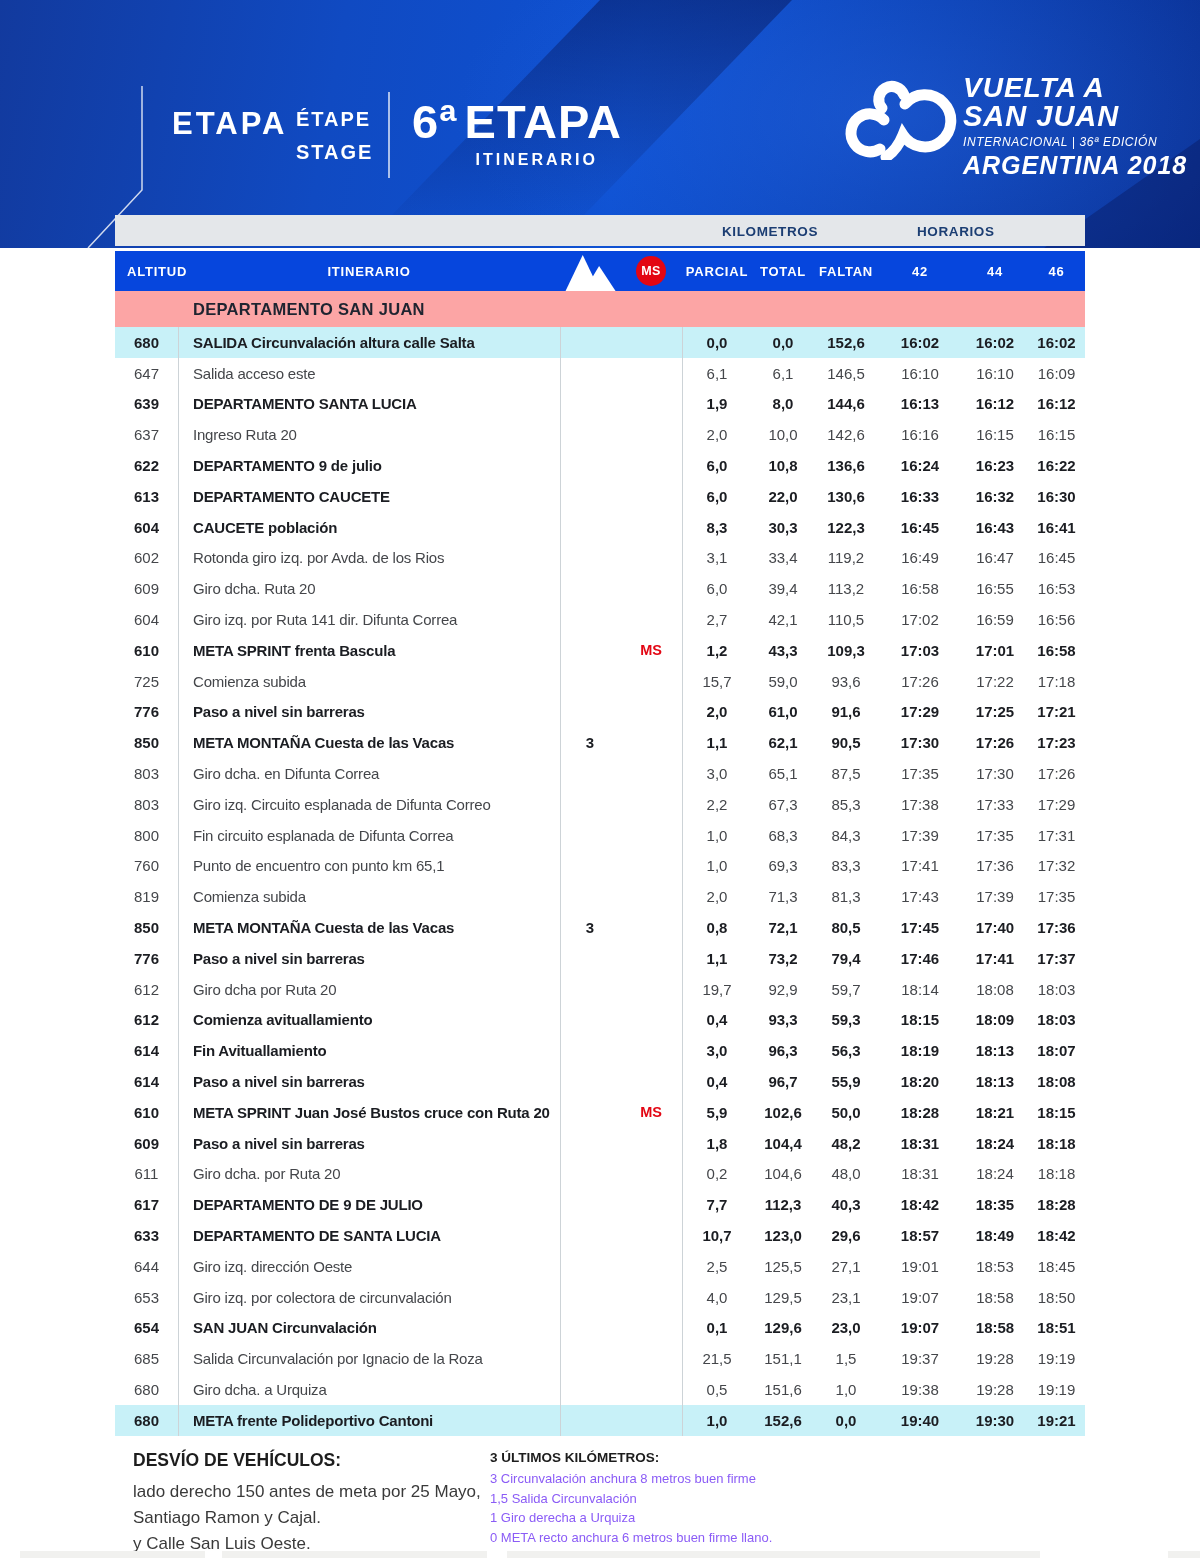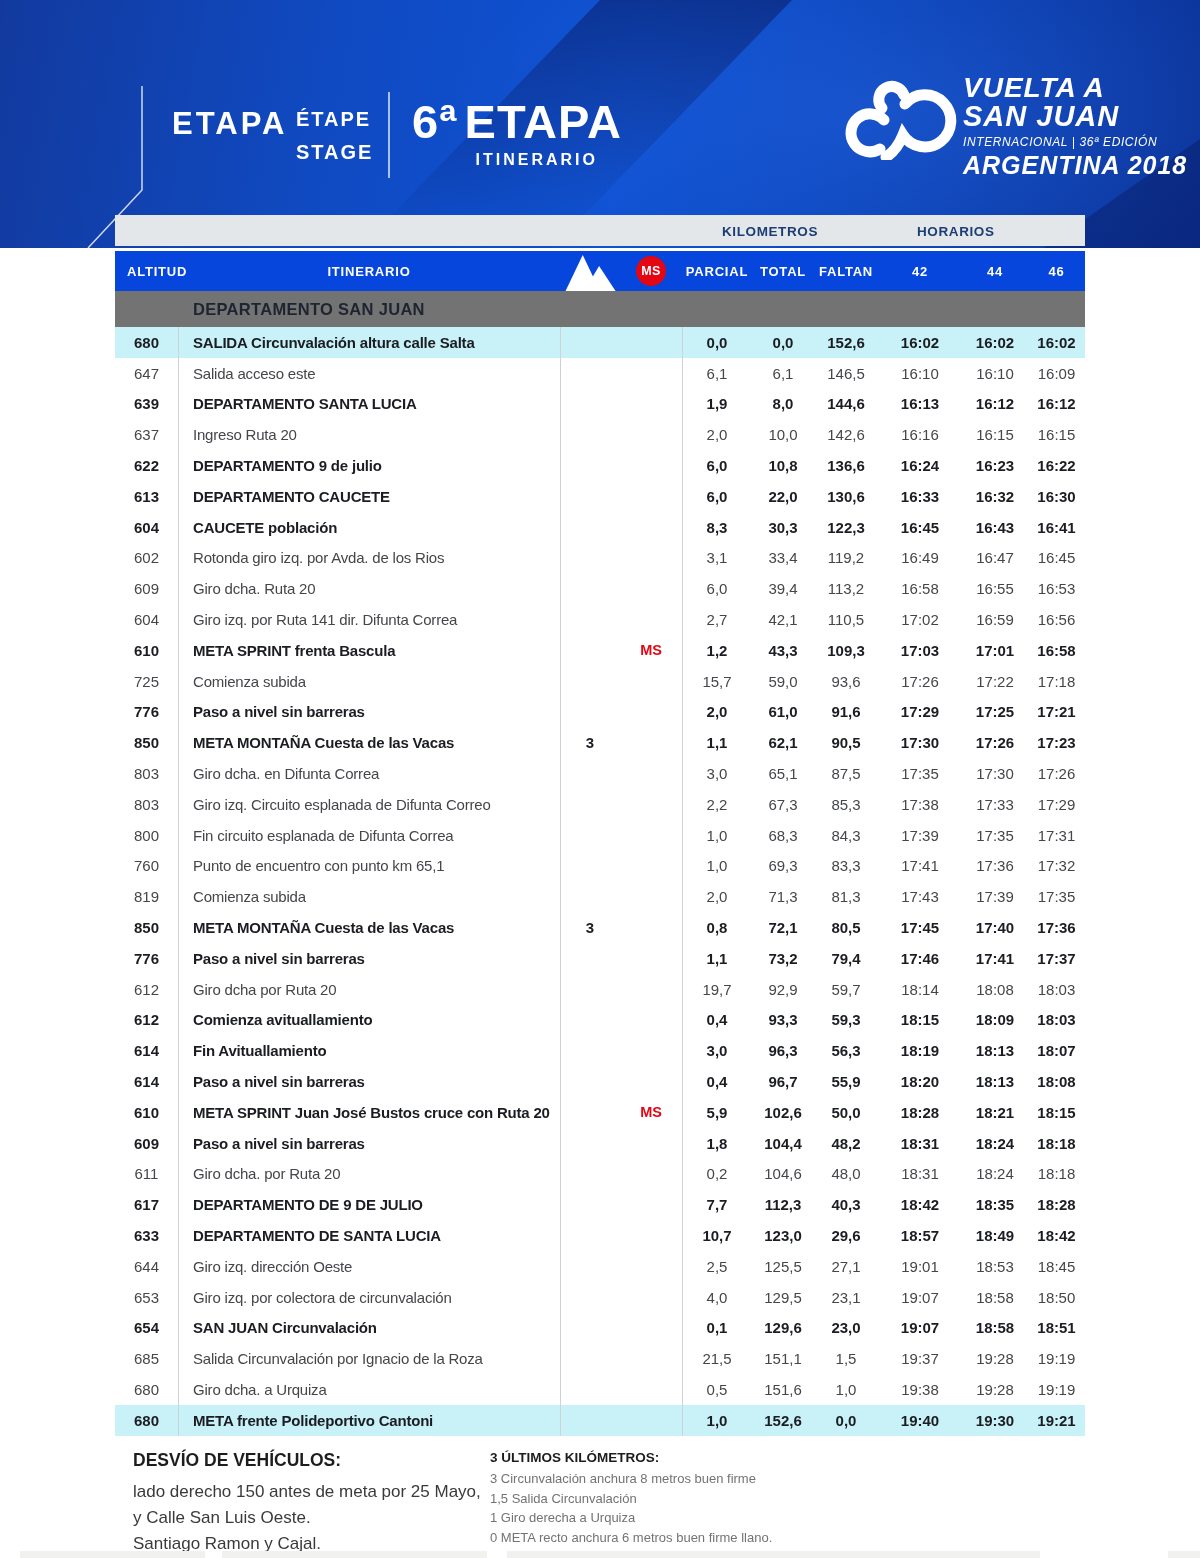--- a/index.html
+++ b/index.html
@@ -46,41 +46,41 @@
   .bh{color:#fff;font-size:13px;font-weight:700;letter-spacing:.8px;text-align:center;}
   .bh.alt{text-align:left;padding-left:12px;}
   .mtn-cell{position:relative;height:40px;}
   .mtn-svg{position:absolute;left:50%;transform:translateX(-50%);top:2px;}
   .ms-cell{display:flex;justify-content:center;align-items:center;height:40px;}
   .ms-badge{width:30px;height:30px;border-radius:50%;background:#e30613;color:#fff;
             display:flex;align-items:center;justify-content:center;
             font-size:12.5px;font-weight:800;letter-spacing:.3px;}
 
   
-  .section{position:absolute;left:115px;top:291px;width:970px;height:36px;background:#737373;}
+  .section{position:absolute;left:115px;top:291px;width:970px;height:36px;background:#fca5a5;}
   .section span{position:absolute;left:78px;top:50%;transform:translateY(-50%);
                 font-size:16.5px;font-weight:700;color:#1e2430;letter-spacing:.3px;}
 
   
   .tbody{position:absolute;left:115px;top:327px;width:970px;}
   .trow{height:30.8px;align-items:center;}
   .trow.hl{background:#c8f1f8;}
   .c{font-size:15px;color:#44464a;text-align:center;white-space:nowrap;}
   .c.itin{text-align:left;padding-left:15px;font-size:15px;letter-spacing:-0.2px;}
   .trow.bold .c{font-weight:700;color:#1b1d22;}
   .c.msr{color:#e30613 !important;font-weight:700;font-size:14.5px;}
   .vline{position:absolute;top:327px;height:1109px;width:1px;background:#cdd3d7;}
 
   
   .foot-left{position:absolute;left:133px;top:1450px;color:#333;}
   .fl-title{font-size:17.5px;font-weight:700;color:#1d1d1d;margin-bottom:8px;}
   .fl-line{font-size:17px;line-height:26px;color:#3a3a3a;}
   .foot-right{position:absolute;left:490px;top:1450px;color:#333;}
   .fr-title{font-size:13.5px;font-weight:700;color:#1d1d1d;margin-bottom:4px;}
-  .fr-line{font-size:13px;line-height:19.5px;color:#737373;}
+  .fr-line{font-size:13px;line-height:19.5px;color:#8b5cf6;}
 
   .strip{position:absolute;top:1551px;height:7px;background:#f1f1ef;}
 </style>
 </head>
 <body>
 
 <div class="page">
 
   <header class="banner">
     <div class="ov ov1"></div>
@@ -578,22 +578,22 @@
       </div>
     </div>
   <div class="vline" style="left:178px"></div>
   <div class="vline" style="left:560px"></div>
   <div class="vline" style="left:682px"></div>
 
   <div class="foot-left">
     <div class="fl-title">DESVÍO DE VEHÍCULOS:</div>
     <div id="fl-lines">
         <div class="fl-line">lado derecho 150 antes de meta por 25 Mayo,</div>
+        <div class="fl-line">Santiago Ramon y Cajal.</div>
         <div class="fl-line">y Calle San Luis Oeste.</div>
-        <div class="fl-line">Santiago Ramon y Cajal.</div>
       </div>
   </div>
   <div class="foot-right">
     <div class="fr-title">3 ÚLTIMOS KILÓMETROS:</div>
     <div id="fr-lines">
         <div class="fr-line">3 Circunvalación anchura 8 metros buen firme</div>
         <div class="fr-line">1,5 Salida Circunvalación</div>
         <div class="fr-line">1 Giro derecha a Urquiza</div>
         <div class="fr-line">0 META recto anchura 6 metros buen firme llano.</div>
       </div>

